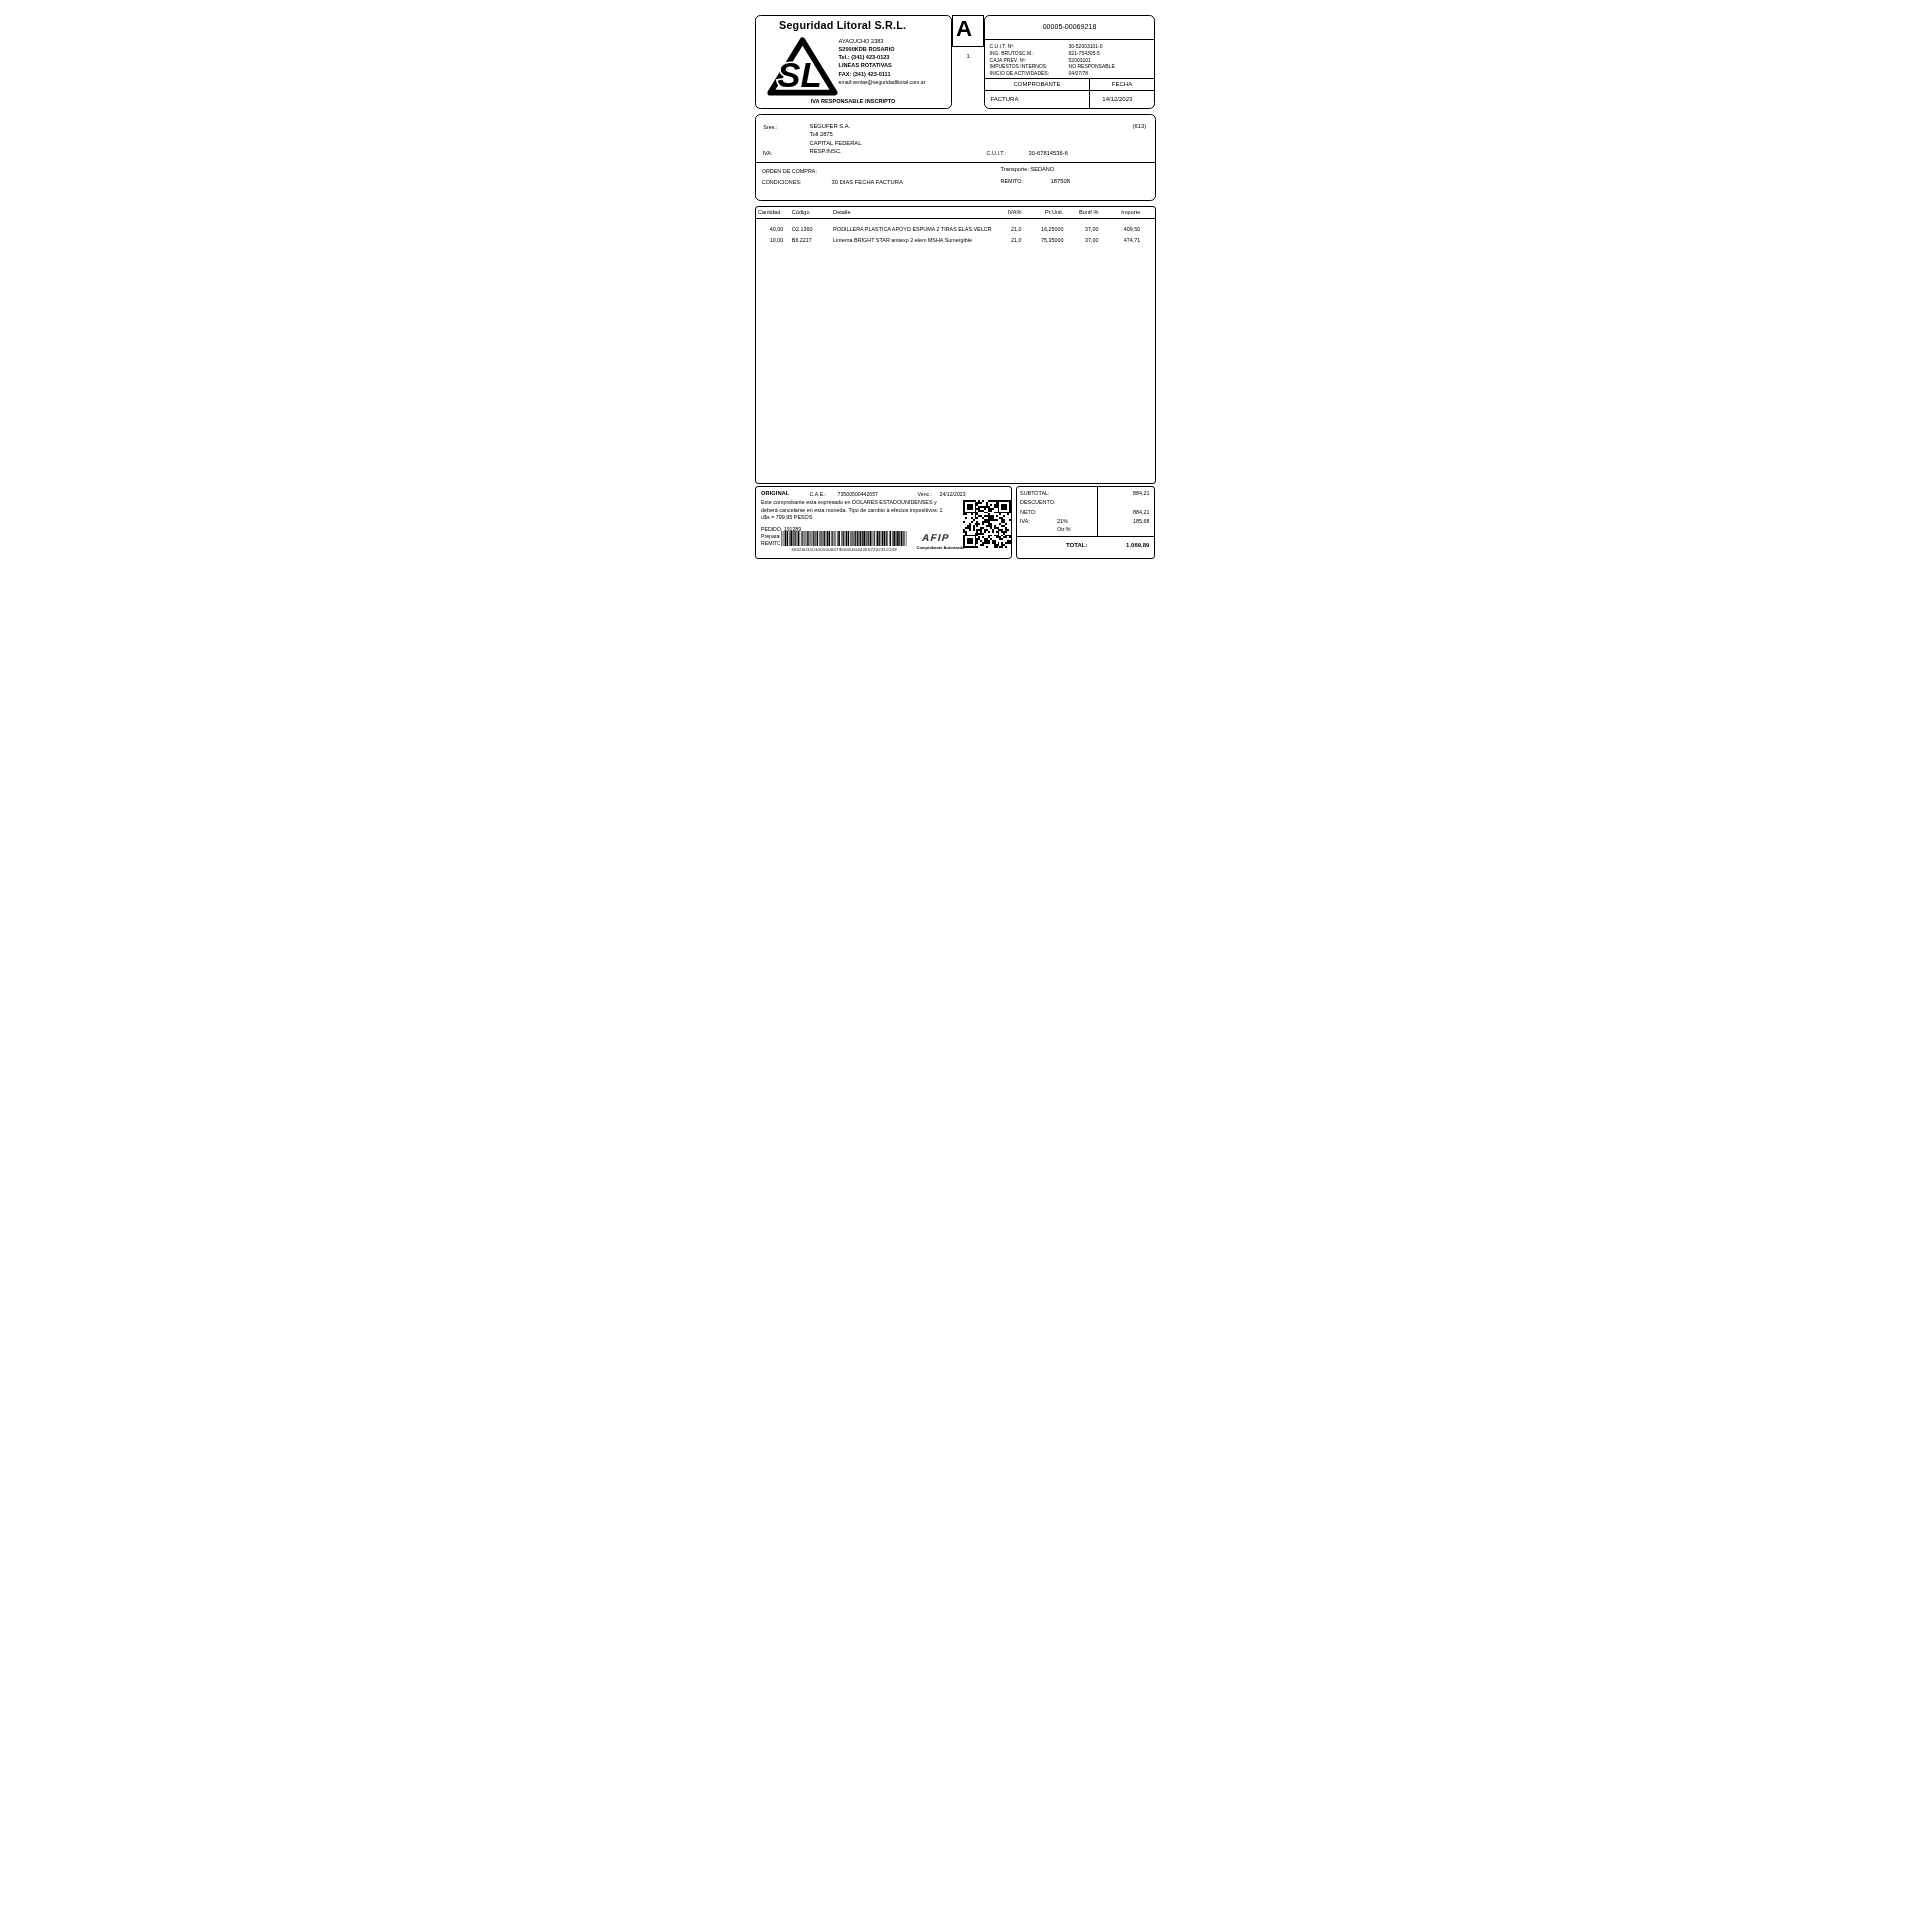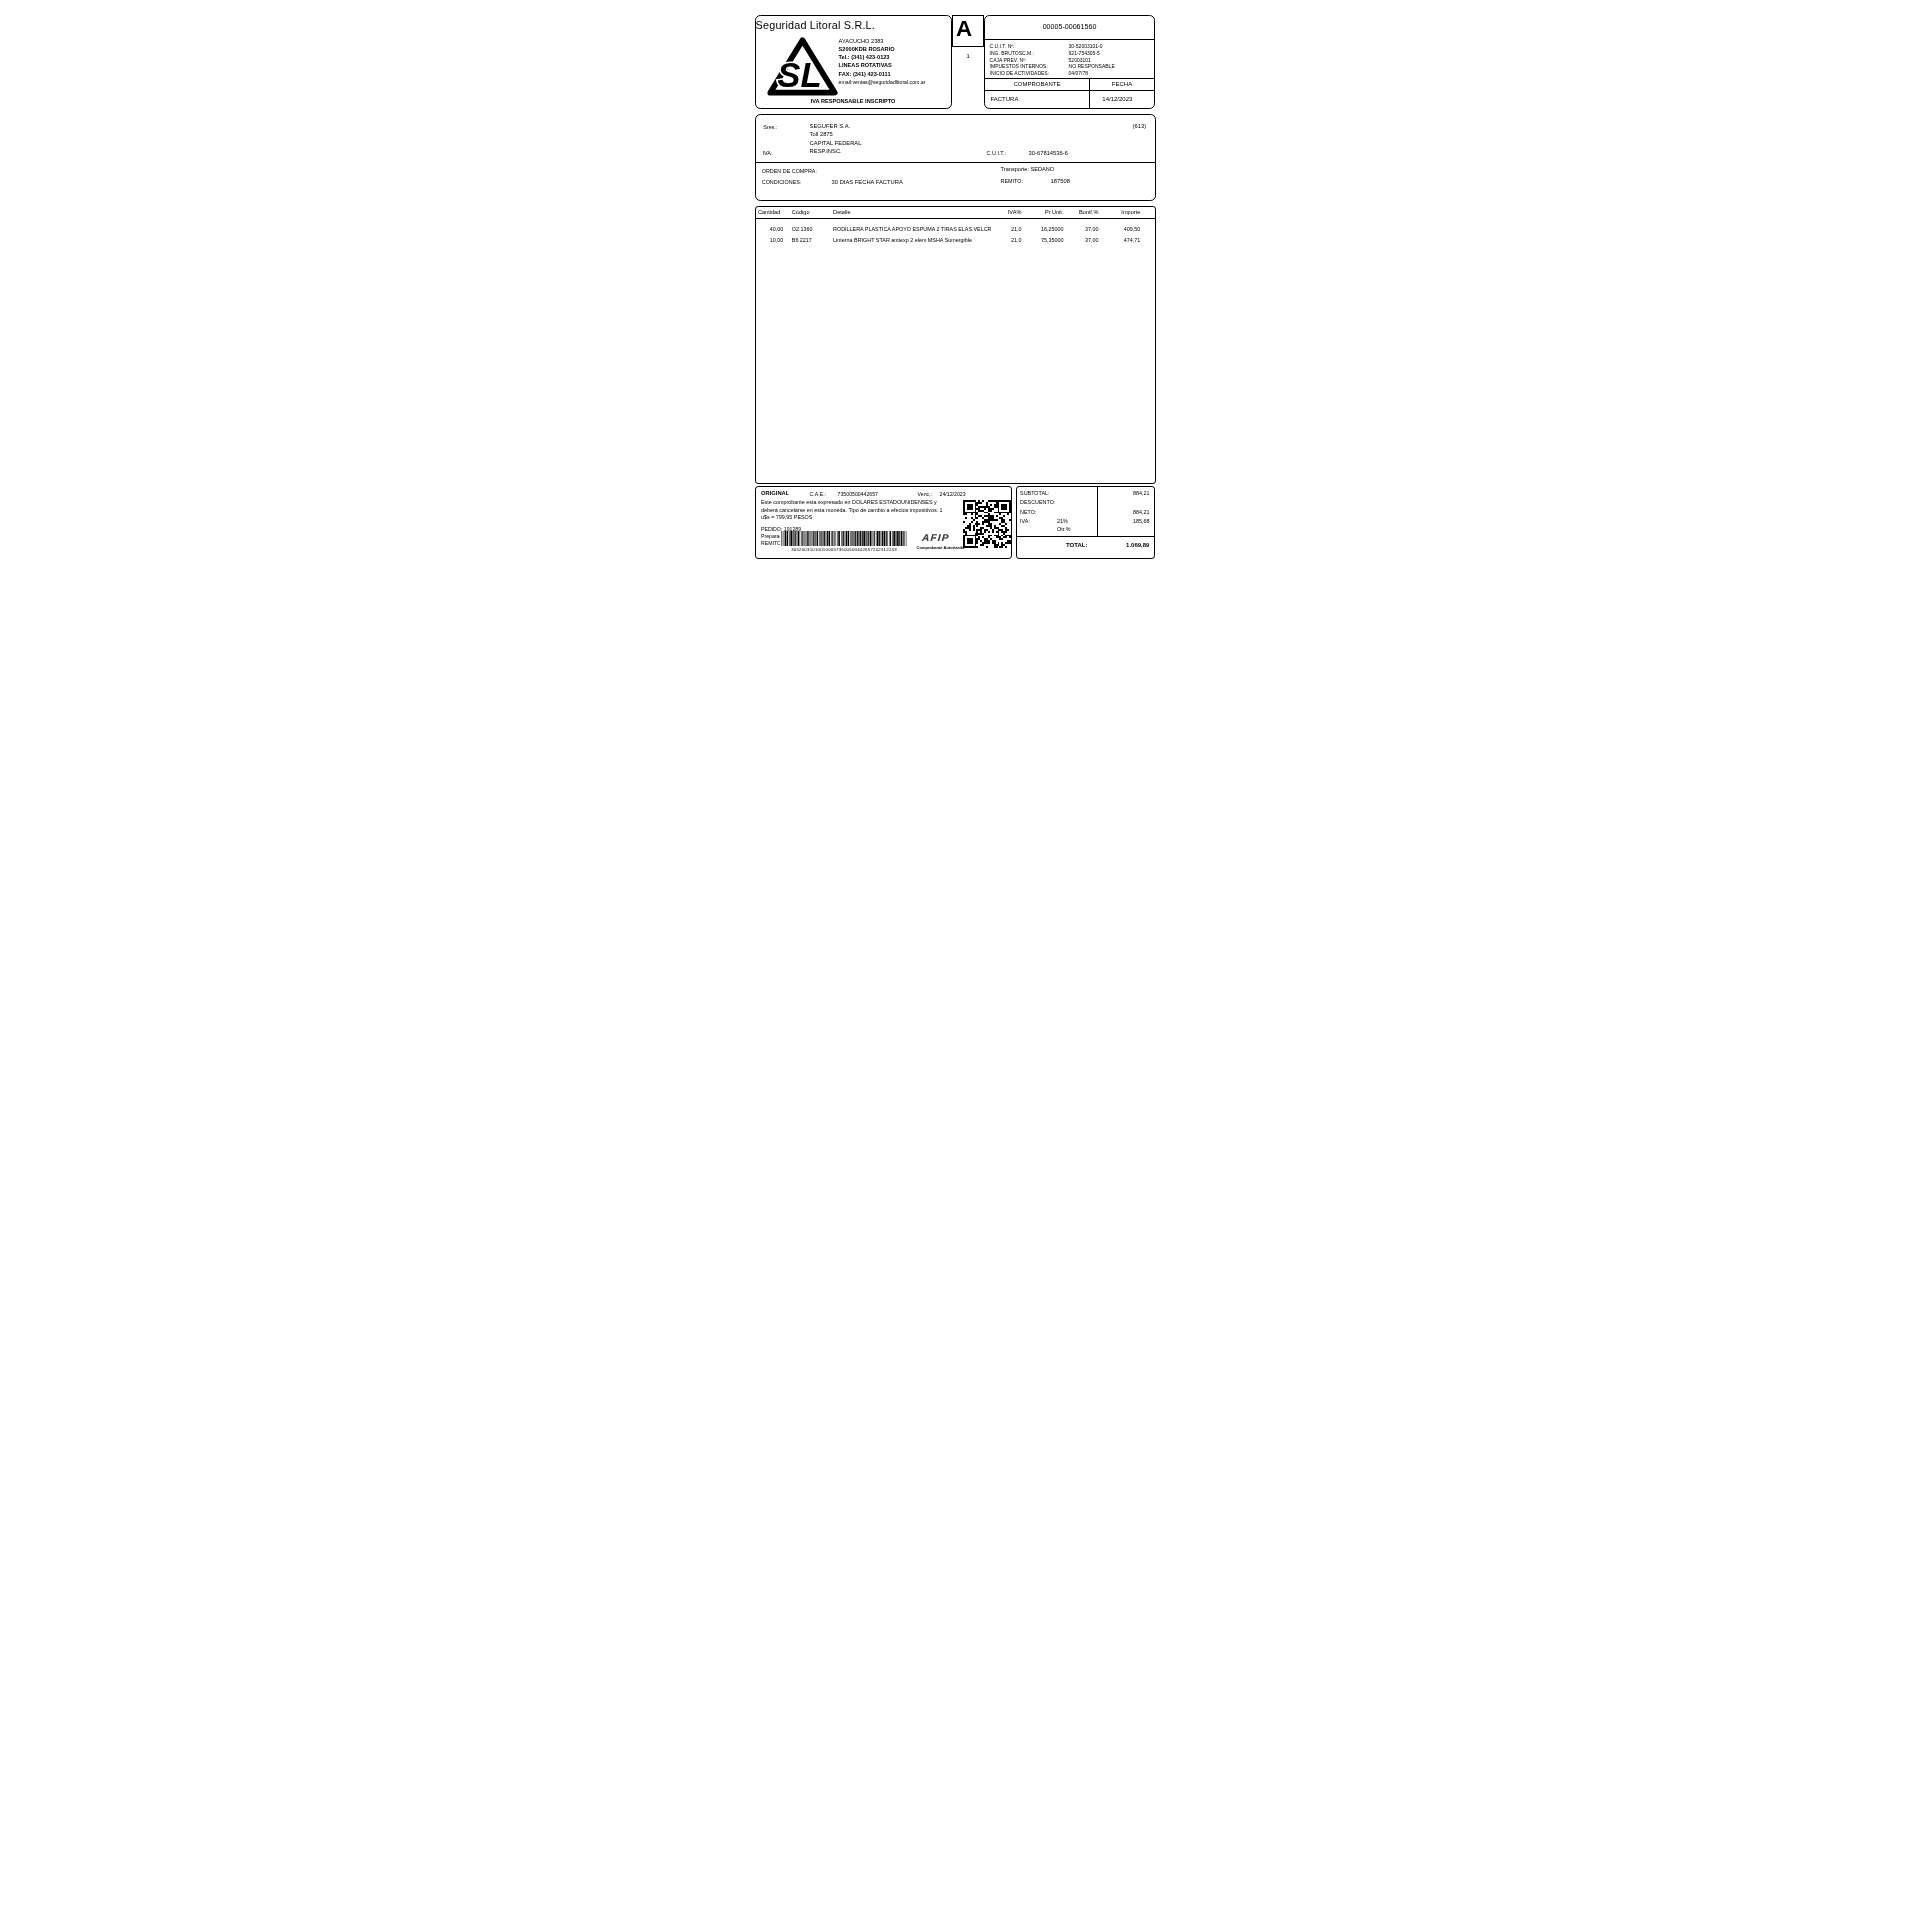--- a/index.html
+++ b/index.html
@@ -3,21 +3,21 @@
 <meta charset="utf-8">
 <style>
   * { margin:0; padding:0; box-sizing:border-box; }
   body { background:#fff; font-family:"Liberation Sans","DejaVu Sans",sans-serif; color:#000; }
   .page { position:relative; width:424px; height:599px; background:#fff; margin:0 auto; overflow:hidden; }
   .abs { position:absolute; }
   .b { font-weight:bold; }
 
   
   .company-box { position:absolute; left:11.6px; top:14.6px; width:197px; height:94px; border:1.2px solid #000; border-radius:5.4px; }
-  .company-name { position:absolute; left:0; right:21px; top:3.9px; font-size:10.8px; font-weight:normal; letter-spacing:0.2px; }
+  .company-name { position:absolute; left:0; right:21px; top:3.9px; text-align:center; font-size:10.8px; font-weight:bold; letter-spacing:0.2px; }
   .logo { position:absolute; left:7px; top:20px; width:79px; height:62px; }
   .company-details { position:absolute; left:83px; top:21px; font-size:5.6px; line-height:8.3px; }
   .company-details .email { font-size:5.2px; }
   .iva-status { position:absolute; left:0; right:0; bottom:3.9px; text-align:center; font-weight:bold; font-size:5.6px; }
 
   
   .letter-box { position:absolute; left:209px; top:14.6px; width:32px; height:32px; border:1.2px solid #000; display:flex; align-items:flex-start; justify-content:flex-start; padding:0.8px 0 0 3.1px; font-size:22.3px; font-weight:bold; background:#fff; }
   .copy-number { position:absolute; left:209px; top:53px; width:32px; text-align:center; font-size:5.8px; }
 
   
@@ -99,21 +99,21 @@
     </div>
     <div class="iva-status">IVA RESPONSABLE INSCRIPTO</div>
   </div>
 
   <div class="letter-box">
     <span>A</span>
   </div>
   <div class="copy-number">1</div>
 
   <div class="invoice-box">
-    <div class="invoice-number">00005-00061560</div>
+    <div class="invoice-number">00005-00069218</div>
     <div class="fiscal-fields">
       <div class="field-row">
         <span class="field-label">C.U.I.T. Nº:</span>
         <span class="field-value">30-52003101-0</span>
       </div>
       <div class="field-row">
         <span class="field-label">ING. BRUTOSC.M.:</span>
         <span class="field-value">921-754305-5</span>
       </div>
       <div class="field-row">

